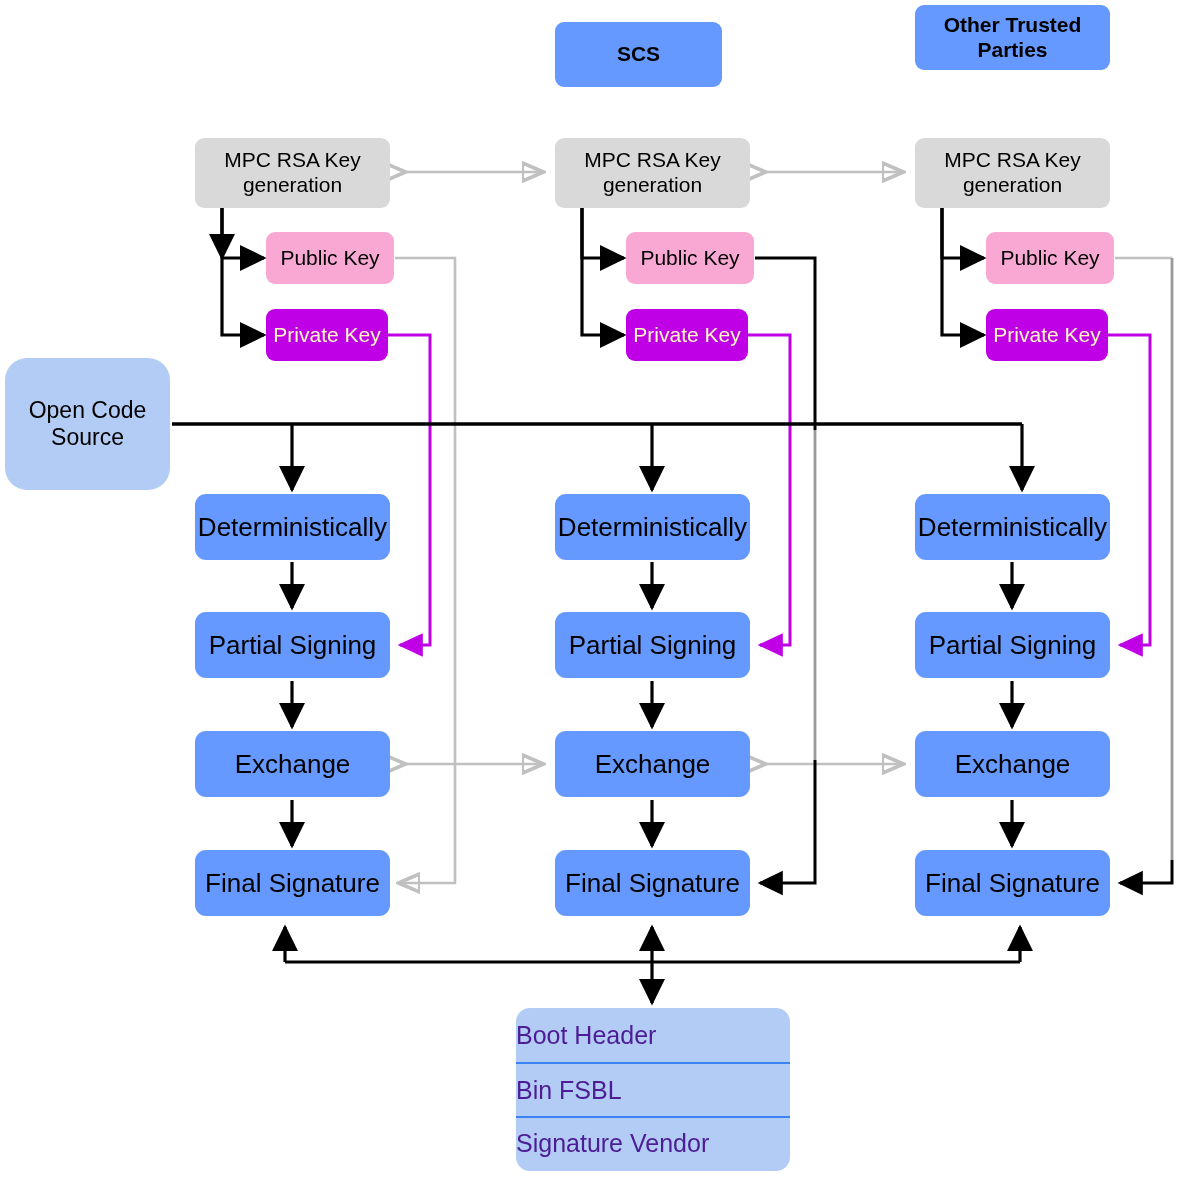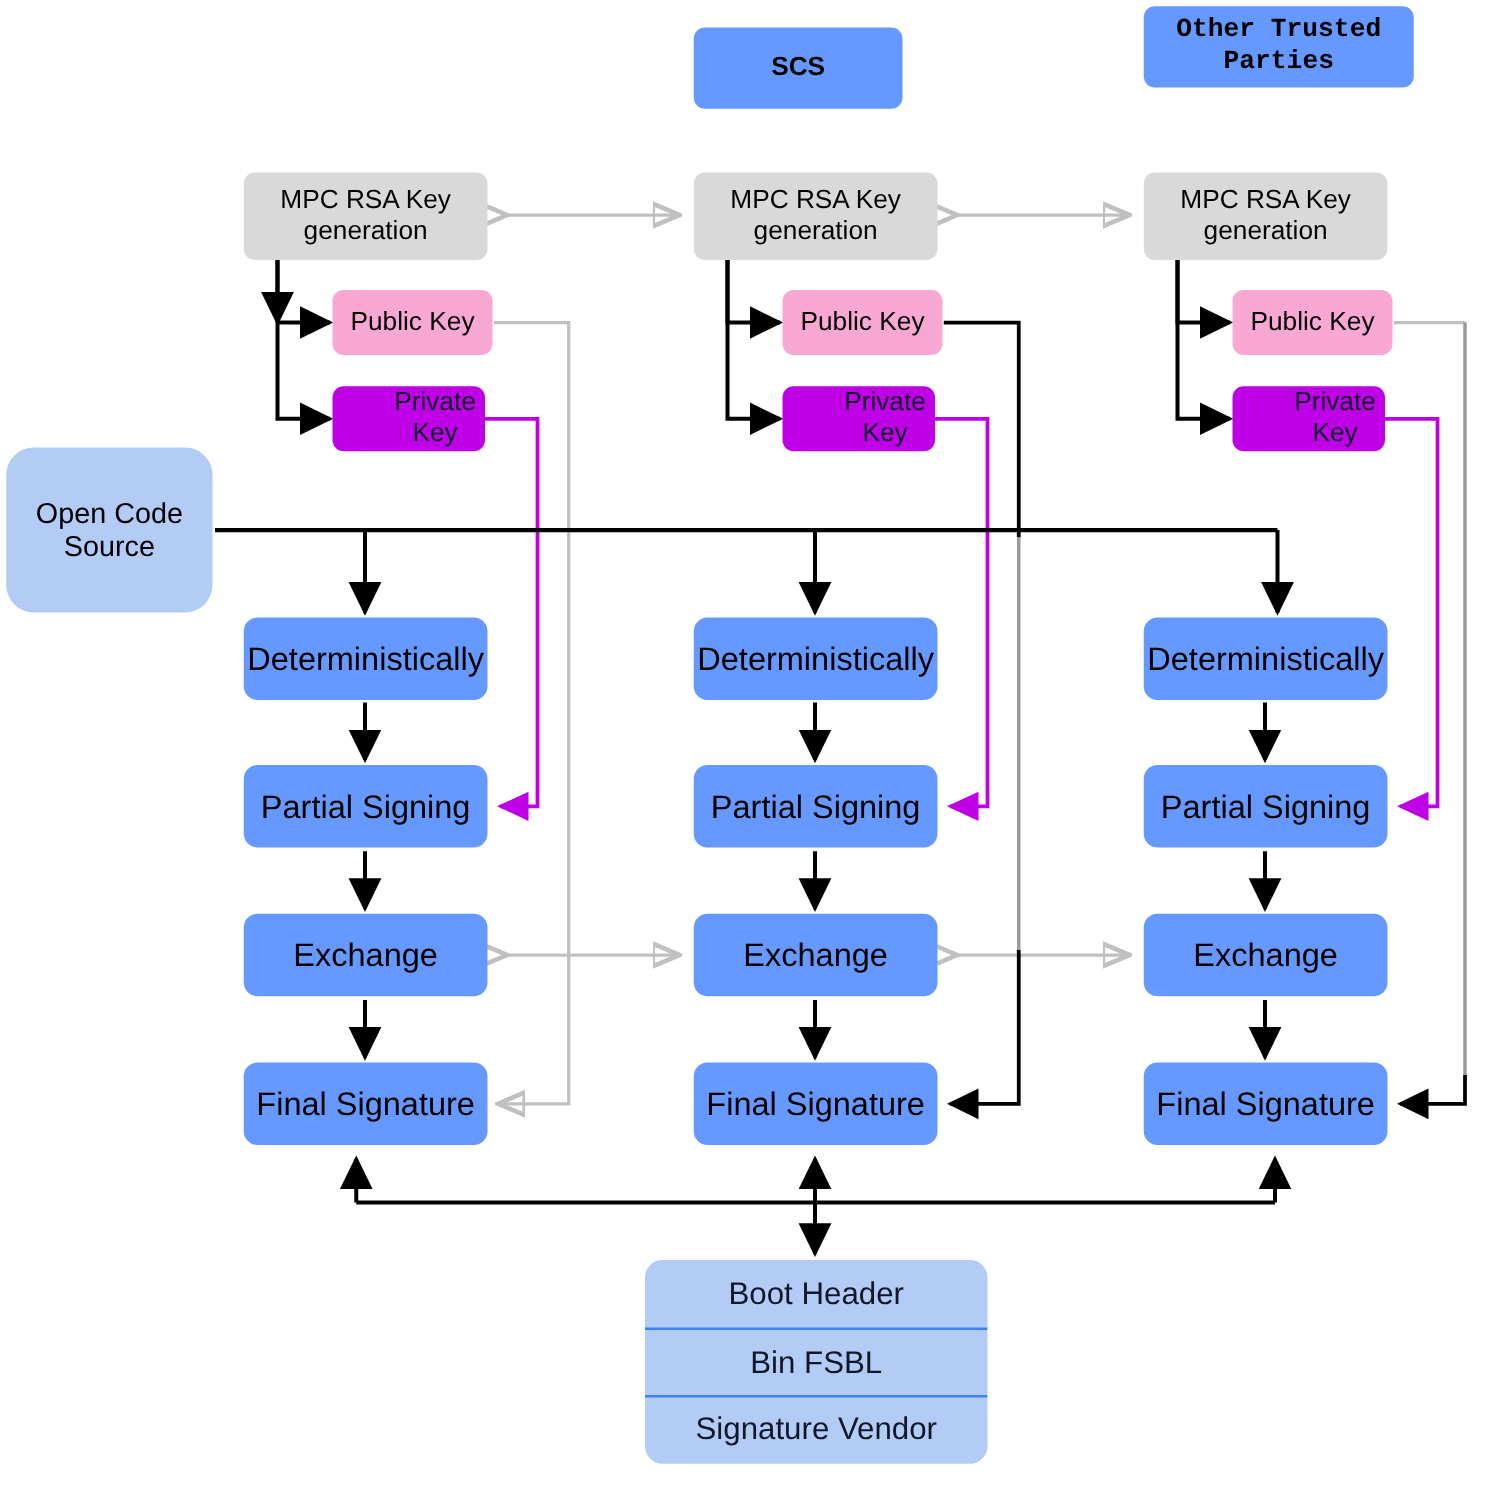--- a/index.html
+++ b/index.html
@@ -8,27 +8,27 @@
   #stage{position:relative;width:1200px;height:1200px;overflow:hidden;background:#fff;}
   #wires{position:absolute;left:0;top:0;width:1200px;height:1200px;}
 
   .node{position:absolute;box-sizing:border-box;display:flex;align-items:center;
         justify-content:center;text-align:center;line-height:1.18;color:#000;
         border-radius:10px;z-index:3;}
 
   .hdr{background:#6699ff;font-weight:bold;font-size:21px;border-radius:9px;}
   .mpc{background:#d9d9d9;font-size:21px;border-radius:9px;justify-content:flex-end;}
   .pub{background:#f9a8d4;font-size:21px;border-radius:9px;}
-  .priv{background:#bf00e6;color:#0f172a;font-size:21px;border-radius:9px;padding-left:42px;}
+  .priv{background:#bf00e6;color:#fef9c3;font-size:21px;border-radius:9px;}
   .proc{background:#6699ff;font-size:26px;border-radius:11px;}
   .src{background:#b3ccf5;font-size:23px;border-radius:22px;}
 
   .stack{position:absolute;background:#b3ccf5;border-radius:14px;overflow:hidden;z-index:3;}
-  .stack .seg{display:flex;align-items:center;justify-content:center;
-              font-size:25px;color:#0f172a;box-sizing:border-box;}
+  .stack .seg{display:flex;align-items:center;justify-content:flex-start;
+              font-size:25px;color:#4c1d95;box-sizing:border-box;}
   .stack .seg + .seg{border-top:2px solid #3b82f6;}
 </style>
 </head>
 <body>
 
 <div id="stage">
 
   <svg id="wires" viewBox="0 0 1200 1200">
     <defs>
       <marker id="ahB" markerWidth="9" markerHeight="9" refX="7.6" refY="4.5" orient="auto">
@@ -110,21 +110,21 @@
         <path d="M652,962 L652,927" marker-end="url(#ahB)"></path>
         <path d="M652,962 L652,1003" marker-end="url(#ahB)"></path>
       </g>
 
     </g>
   </svg>
 
   <div class="node hdr" style="left:555px;top:22px;width:167px;height:65px;">
     <span>SCS</span>
   </div>
-  <div class="node hdr" style="left:915px;top:5px;width:216px;height:65px;font-family:Liberation Mono, monospace;">
+  <div class="node hdr" style="left:915px;top:5px;width:195px;height:65px;">
     <span>Other Trusted Parties</span>
   </div>
 
   <div class="node mpc" style="left:195px;top:138px;width:195px;height:70px;">
     <span>MPC RSA Key generation</span>
   </div>
   <div class="node mpc" style="left:555px;top:138px;width:195px;height:70px;">
     <span>MPC RSA Key generation</span>
   </div>
   <div class="node mpc" style="left:915px;top:138px;width:195px;height:70px;">

